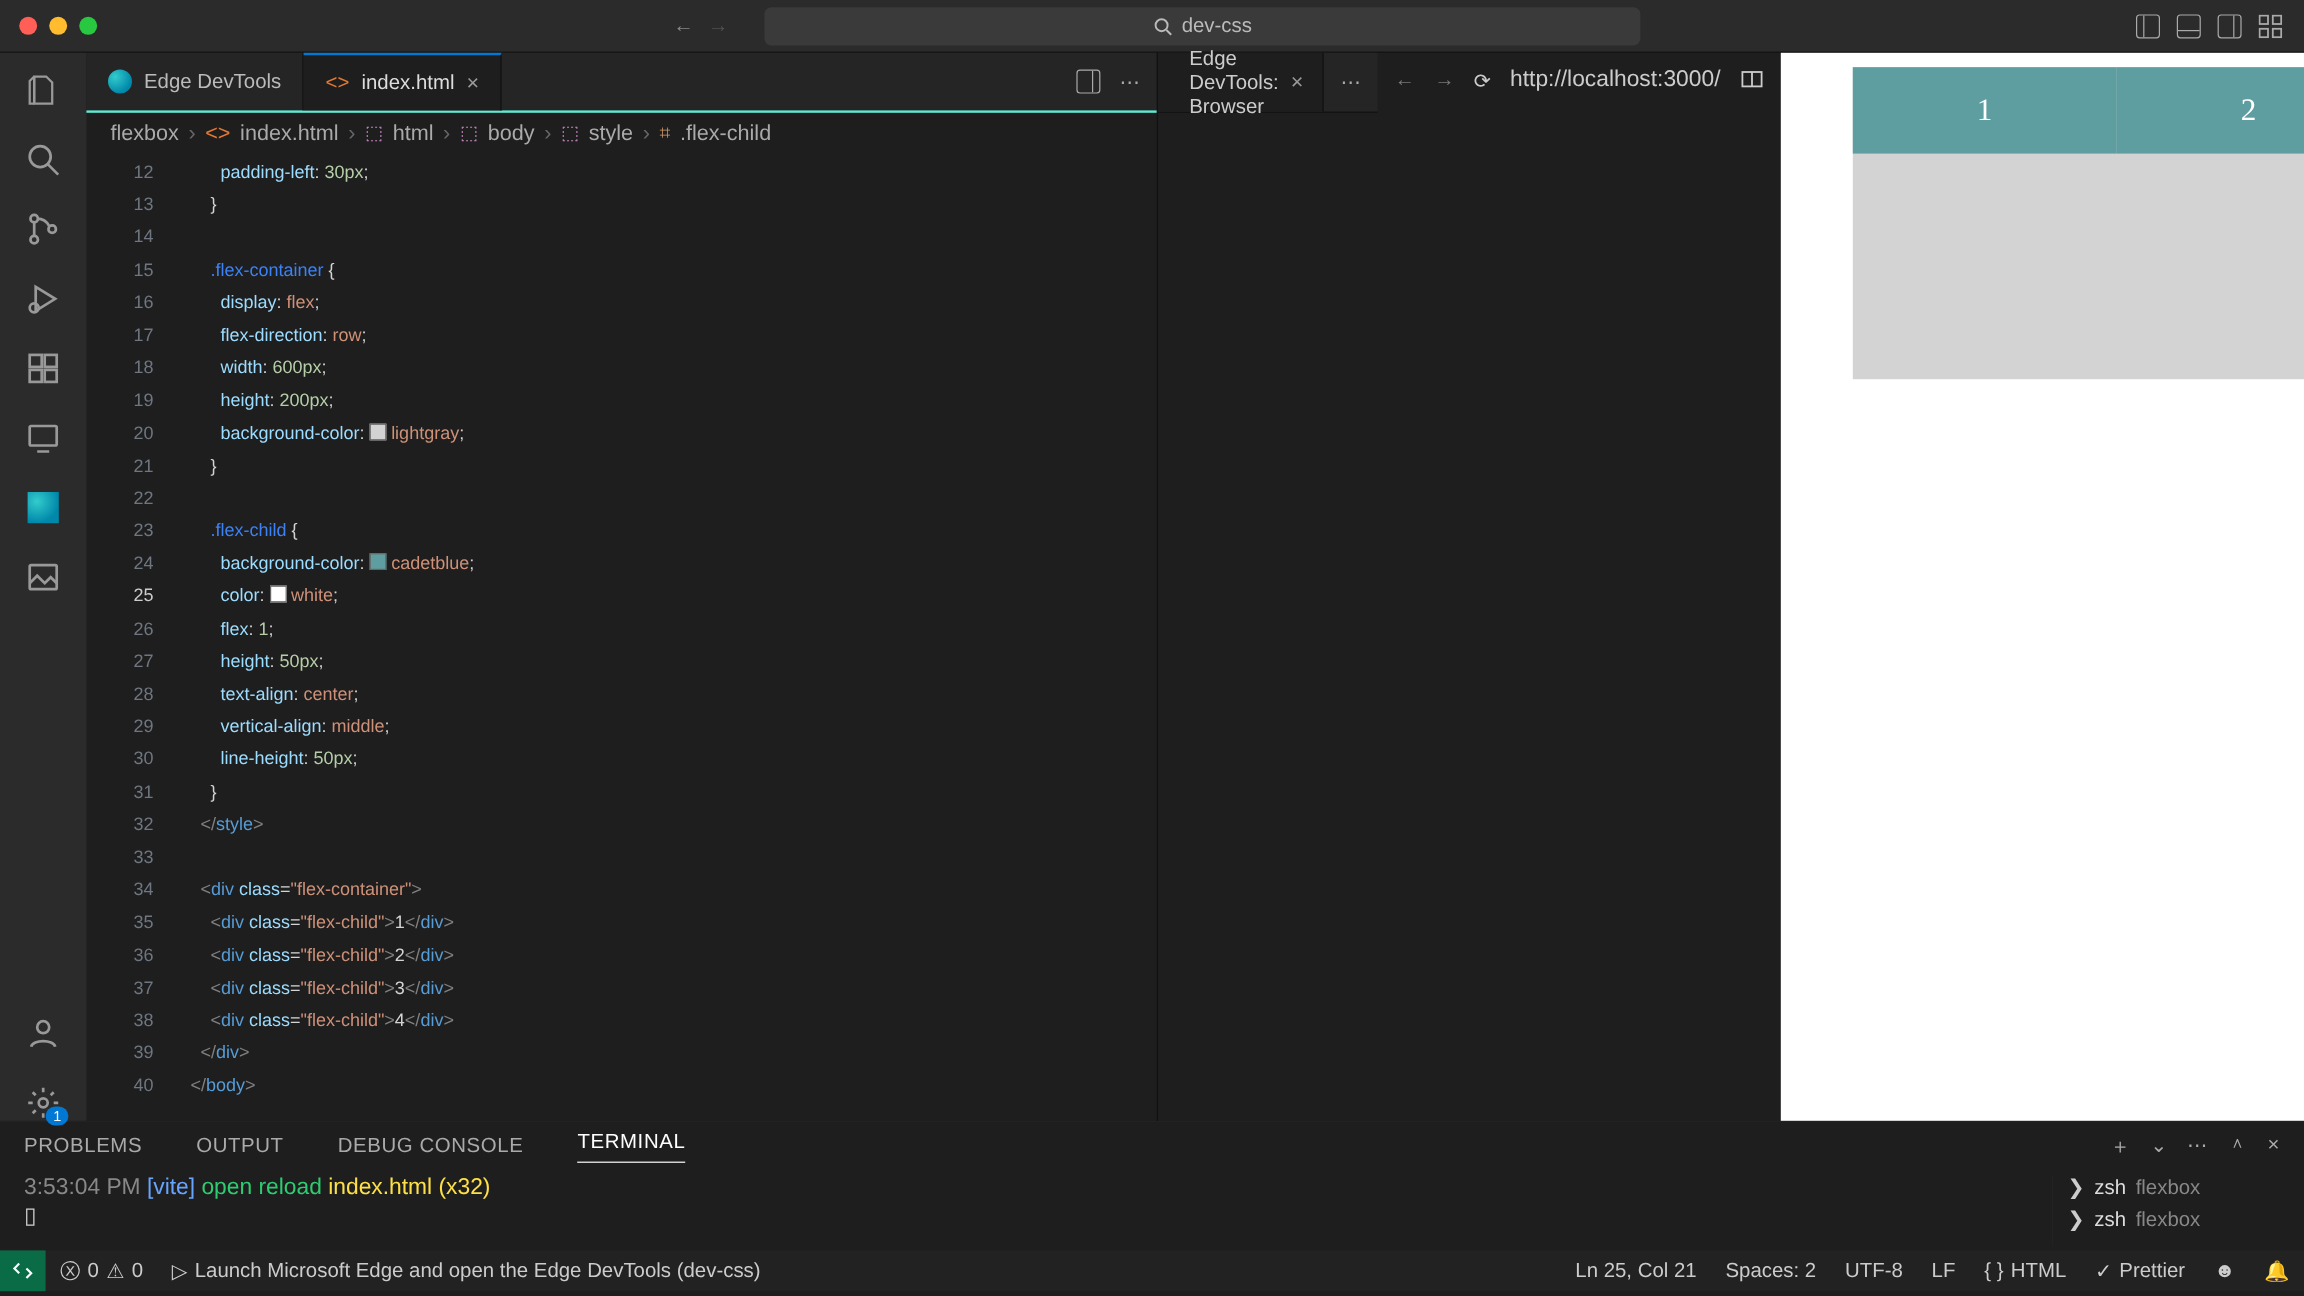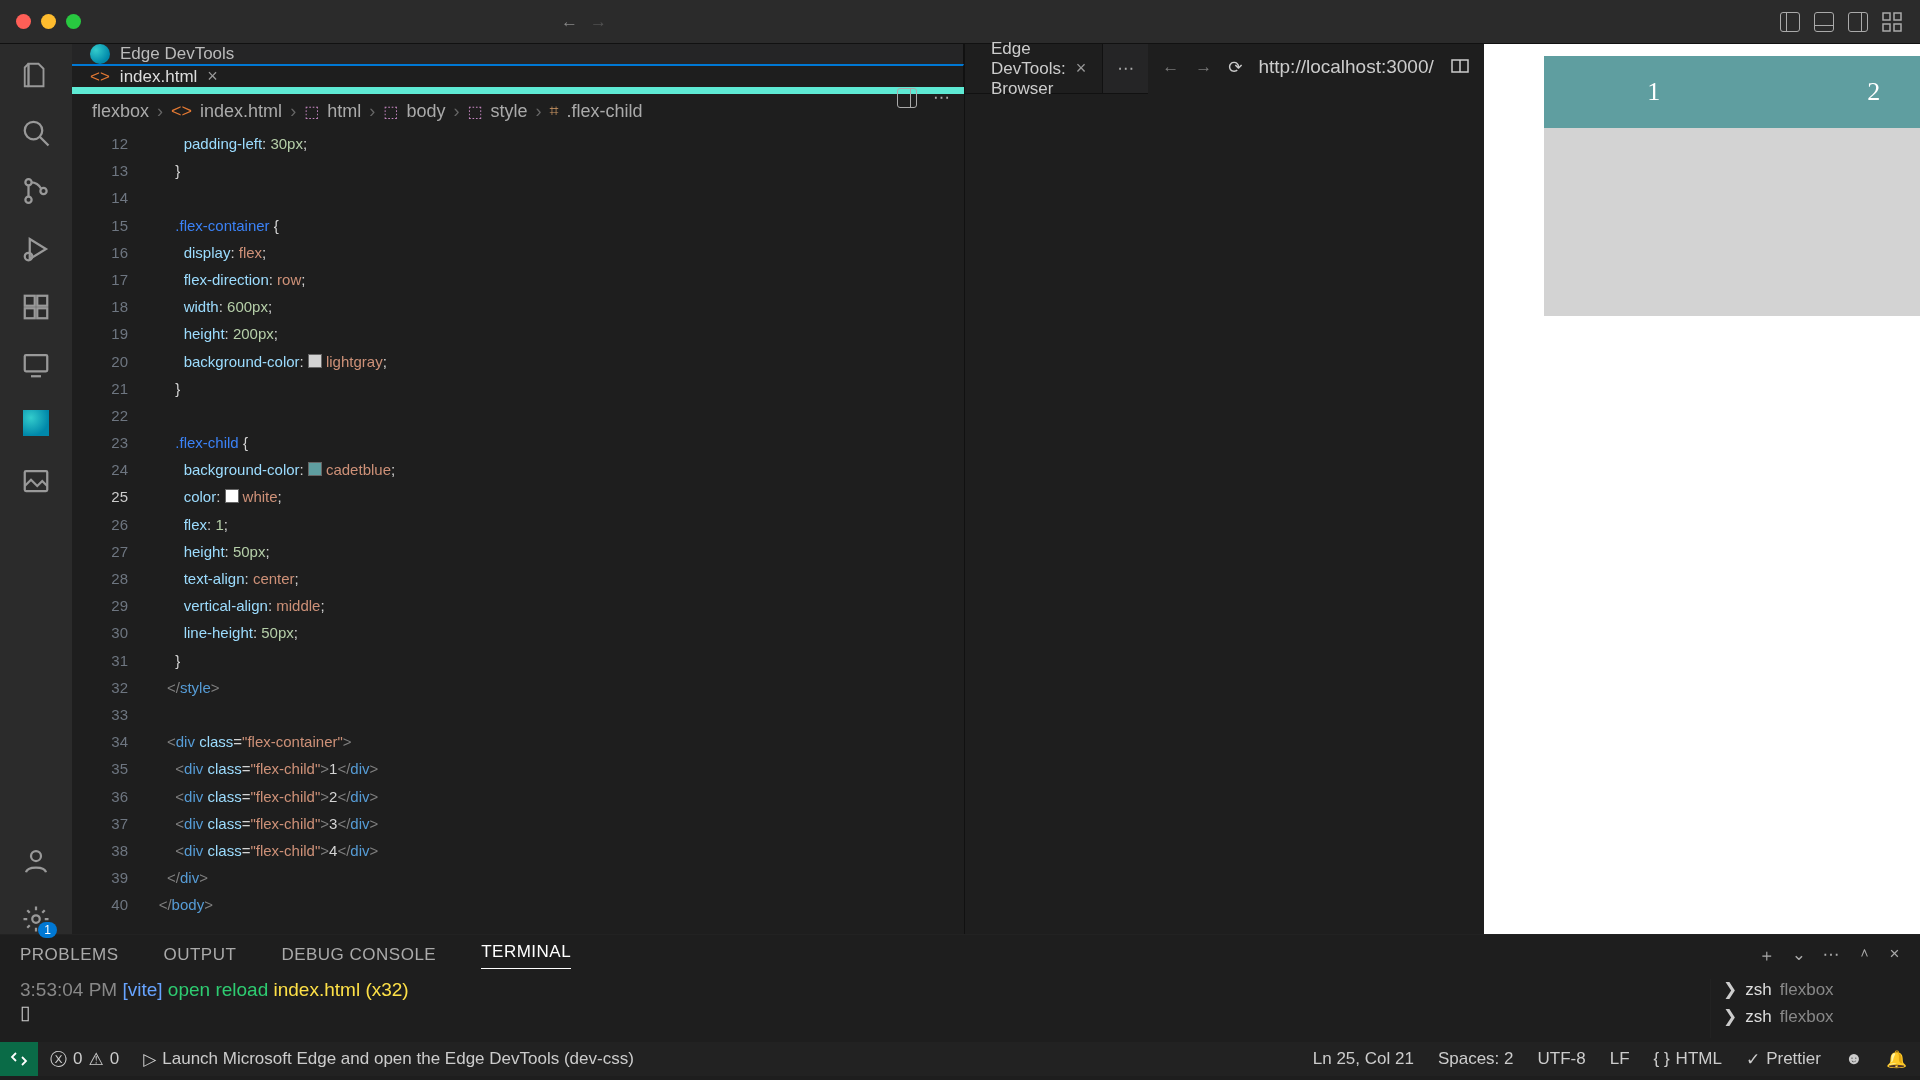--- a/index.html
+++ b/index.html
@@ -23,21 +23,21 @@
   .activitybar { width: 72px; background: #2b2b2b; display: flex; flex-direction: column; align-items: center; padding-top: 16px; gap: 28px; }
   .activitybar .act { color: #888; width: 30px; height: 30px; display:flex; align-items:center; justify-content:center; }
   .activitybar .act svg { width: 30px; height: 30px; }
   .activitybar .spacer { flex: 1; }
   .badge-wrap { position: relative; }
   .badge { position:absolute; bottom:-4px; right:-6px; background:#0078d4; color:#fff; font-size:12px; border-radius:10px; padding:1px 6px; }
 
   .editor-col { flex: 1; display: flex; flex-direction: column; min-width: 0; }
 
   
-  .tabrow { height: 50px; display: flex; background: #252526; border-bottom: 7px solid #5eead4; flex-direction: column; }
+  .tabrow { height: 50px; display: flex; background: #252526; border-bottom: 2px solid #5eead4; }
   .tab { display: flex; align-items: center; gap: 10px; padding: 0 18px; color: #bbb; border-right: 1px solid #111; }
   .tab.active { background: #1e1e1e; border-top: 2px solid #0078d4; color: #ddd; }
   .tab .ei { width: 20px; height: 20px; border-radius: 50%; display:inline-flex; align-items:center; justify-content:center; }
   .ei.edge { background: radial-gradient(circle at 30% 30%, #3cc, #08a 70%); }
   .close-x { color:#999; font-size:18px; }
   .tabrow .tab-actions { margin-left:auto; display:flex; align-items:center; gap:16px; padding-right:14px; color:#aaa; }
 
   
   .breadcrumb { height: 34px; display: flex; align-items: center; gap: 8px; padding-left: 20px; color: #aaa; font-size: 18px; }
   .bc-sep { color:#666; }
@@ -113,20 +113,29 @@
 
 <div class="titlebar">
   <div class="traffic">
     <div class="tdot red"></div>
     <div class="tdot yellow"></div>
     <div class="tdot green"></div>
   </div>
   <div class="nav-arrows">
     <span>←</span>
     <span style="opacity:.4">→</span>
+  </div>
+  <div class="searchbox">
+    <span>
+      <svg width="16" height="16" viewBox="0 0 16 16" fill="none" stroke="#bbb" stroke-width="1.6">
+          <circle cx="7" cy="7" r="5"></circle>
+          <line x1="11" y1="11" x2="15" y2="15"></line>
+        </svg>
+    </span>
+    <span>dev-css</span>
   </div>
   <div class="title-right">
     <div class="sqicon b"></div>
     <div class="sqicon c"></div>
     <div class="sqicon d"></div>
     <div class="sqicon" style="border:none;">
       <svg width="20" height="20" viewBox="0 0 20 20" fill="none" stroke="#aaa" stroke-width="1.5">
           <rect x="1" y="1" width="7" height="7"></rect>
           <rect x="12" y="1" width="7" height="7"></rect>
           <rect x="1" y="12" width="7" height="7"></rect>

